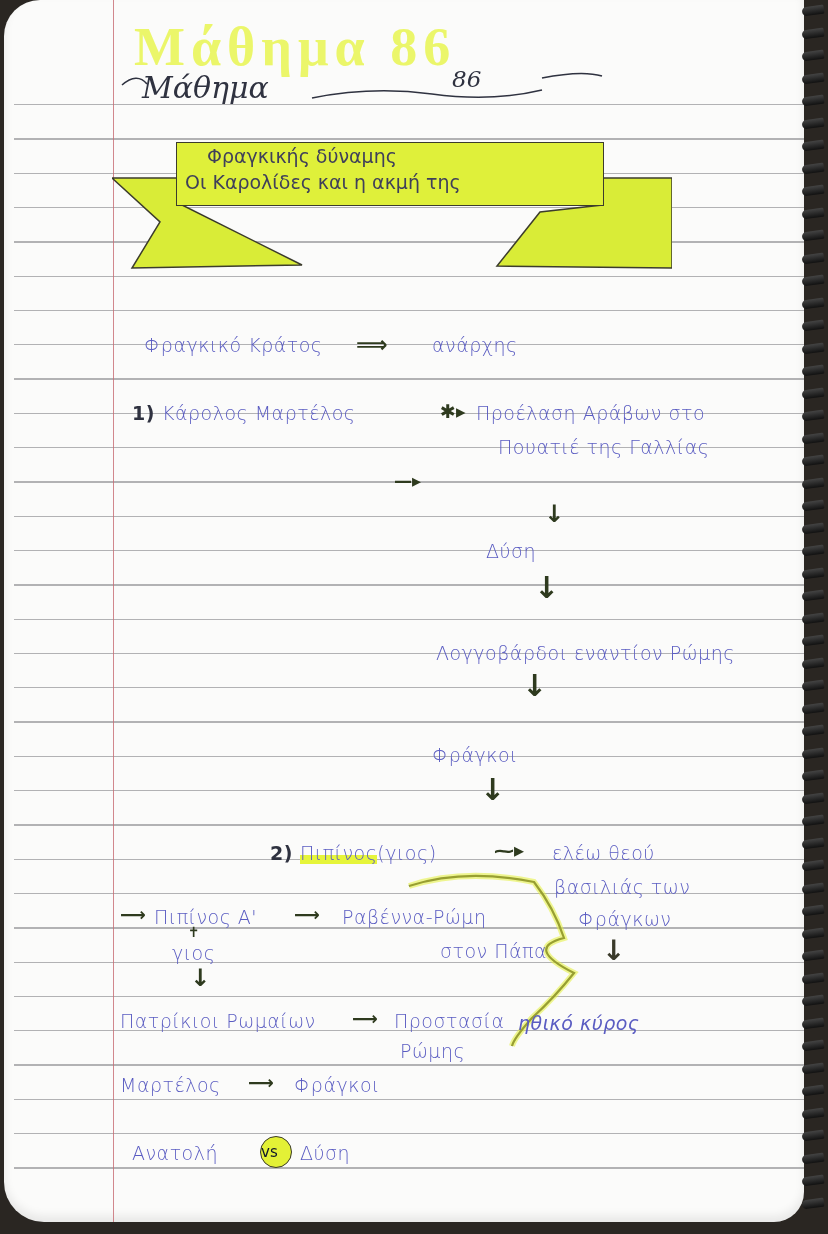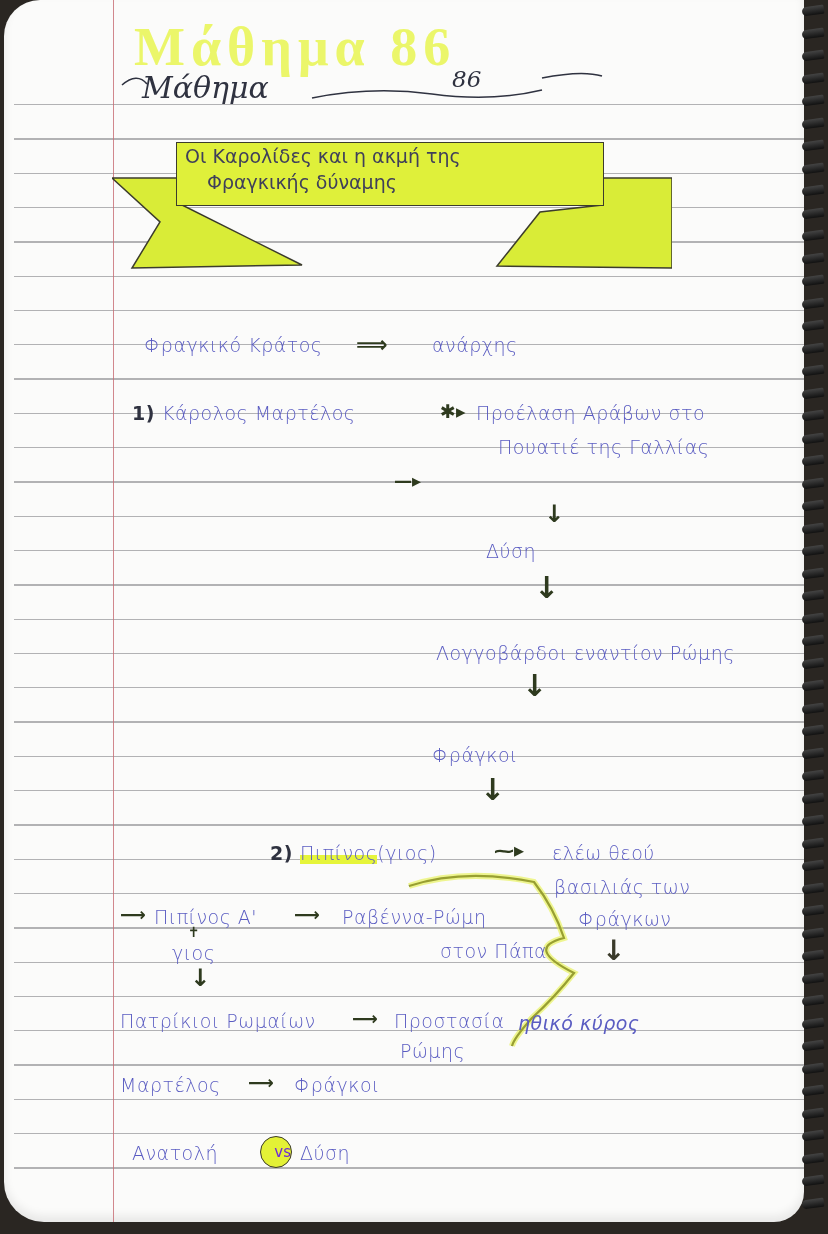--- a/index.html
+++ b/index.html
@@ -11,21 +11,21 @@
     .ink{position:absolute;color:#5a5cc2;font-family:"DejaVu Sans",sans-serif;font-size:19px;white-space:nowrap;letter-spacing:.5px;font-weight:300;}
     .dark{color:#2f3240;}
     .hl-title{position:absolute;color:#e6f53a;font-family:Liberation Serif, serif;font-size:54px;font-weight:bold;opacity:.75;letter-spacing:6px;white-space:nowrap;margin-top:14px;}
     .title-ink{position:absolute;color:#2f3240;font-family:"DejaVu Serif",serif;font-style:italic;font-size:30px;white-space:nowrap;}
     .banner-main{position:absolute;left:172px;top:142px;width:426px;height:62px;background:#dff03a;border:1.6px solid #3c3c2c;}
     .banner-main .line{display:block;color:#3f3f5a;font-size:19px;padding-left:8px;line-height:26px;white-space:nowrap;}
     .arrow{position:absolute;color:#2e3a1e;font-weight:bold;}
     .hl{background:linear-gradient(transparent 60%,#e6f53a 60%);}
     .spiral{position:absolute;right:0;top:0;width:28px;height:1234px;}
     .coil{position:absolute;right:4px;width:22px;height:9px;border-radius:6px 2px 2px 6px;background:linear-gradient(#444,#111);transform:rotate(-8deg);}
-    .vs{display:inline-block;width:30px;height:30px;border-radius:50%;background:#e3f136;border:1.6px solid #3a3a2a;text-align:right;line-height:30px;font-size:15px;color:#6d28d9;}
+    .vs{display:inline-block;width:30px;height:30px;border-radius:50%;background:#e3f136;border:1.6px solid #3a3a2a;text-align:left;line-height:30px;font-size:15px;color:#0f172a;}
     .brace{position:absolute;}
   </style>
 </head>
 <body>
 
 <div class="page">
 
   <div id="rules">
       <div class="ruled" style="top: 104px;"></div>
       <div class="ruled" style="top: 138.3px;"></div>
@@ -72,22 +72,22 @@
     <path d="M10 25 Q25 12 35 24" stroke="#2f3240" stroke-width="1.6" fill="none"></path>
     <path d="M200 38 Q260 26 320 34 T430 30" stroke="#2f3240" stroke-width="1.6" fill="none"></path>
     <path d="M430 18 Q470 10 490 16" stroke="#2f3240" stroke-width="1.6" fill="none"></path>
   </svg>
 
   <svg style="position:absolute;left:108px;top:160px;" width="560" height="115">
     <polygon points="0,18 70,18 70,45 190,105 20,108 48,62" fill="#d9ec37" stroke="#3c3c2c" stroke-width="1.5"></polygon>
     <polygon points="490,18 560,18 560,108 385,106 428,52 490,45" fill="#d9ec37" stroke="#3c3c2c" stroke-width="1.5"></polygon>
   </svg>
   <div class="banner-main">
+    <span class="line" style="padding-left:30px;">Φραγκικής δύναμης</span>
     <span class="line">Οι Καρολίδες και η ακμή της</span>
-    <span class="line" style="padding-left:30px;">Φραγκικής δύναμης</span>
   </div>
 
   <div class="ink" style="left:140px;top:334px;">Φραγκικό Κράτος</div>
   <div class="arrow" style="left:352px;top:332px;font-size:22px;">⟹</div>
   <div class="ink" style="left:428px;top:334px;">ανάρχης</div>
 
   <div class="ink dark" style="left:128px;top:402px;font-weight:bold;">1)</div>
   <div class="ink" style="left:158px;top:402px;">Κάρολος Μαρτέλος</div>
   <div class="arrow" style="left:436px;top:400px;font-size:19px;">✱▸</div>
   <div class="ink" style="left:494px;top:436px;">Πουατιέ της Γαλλίας</div>

